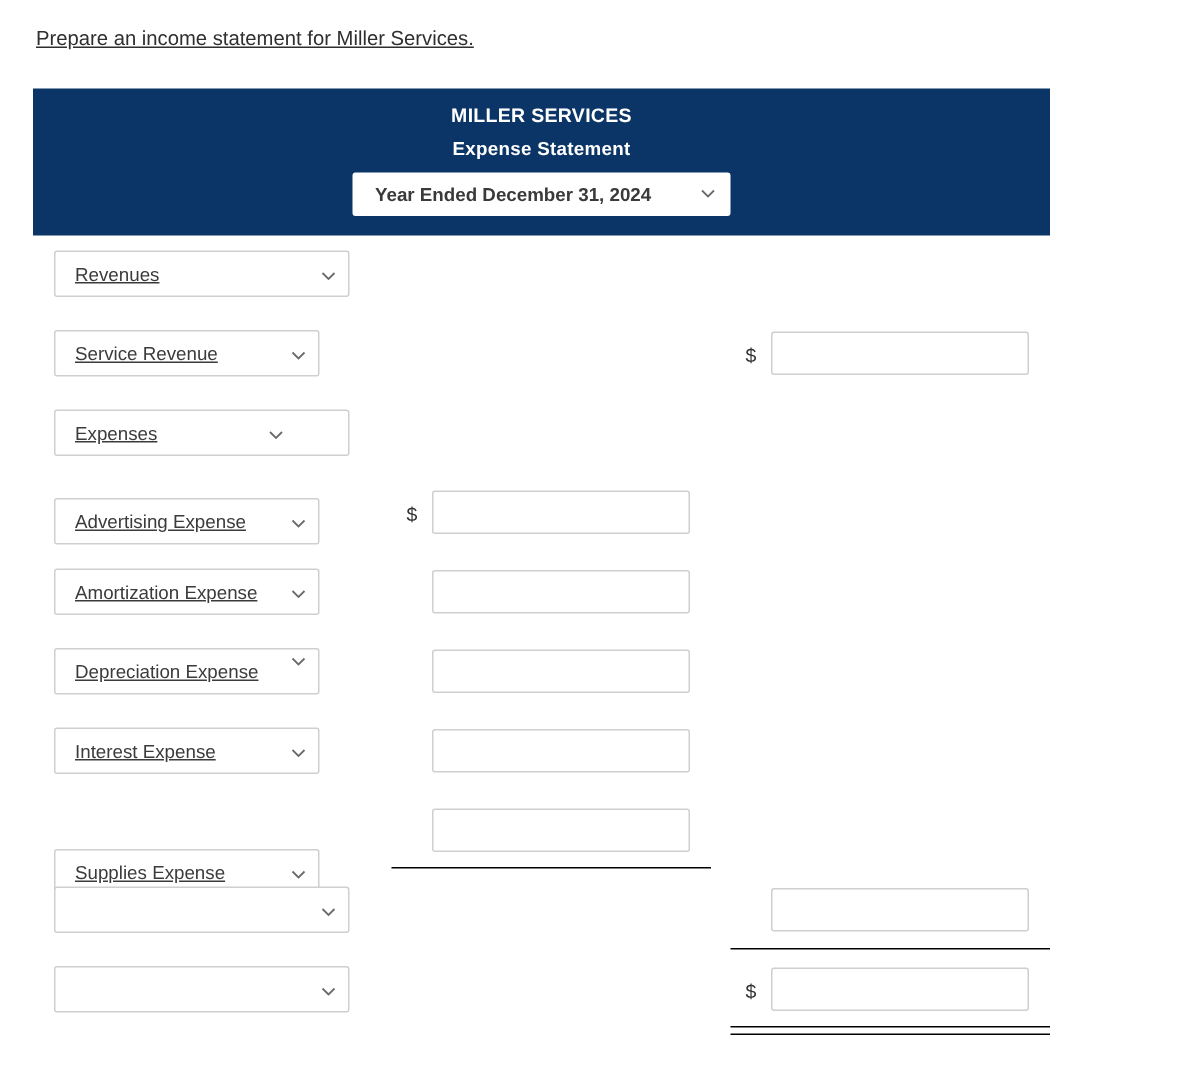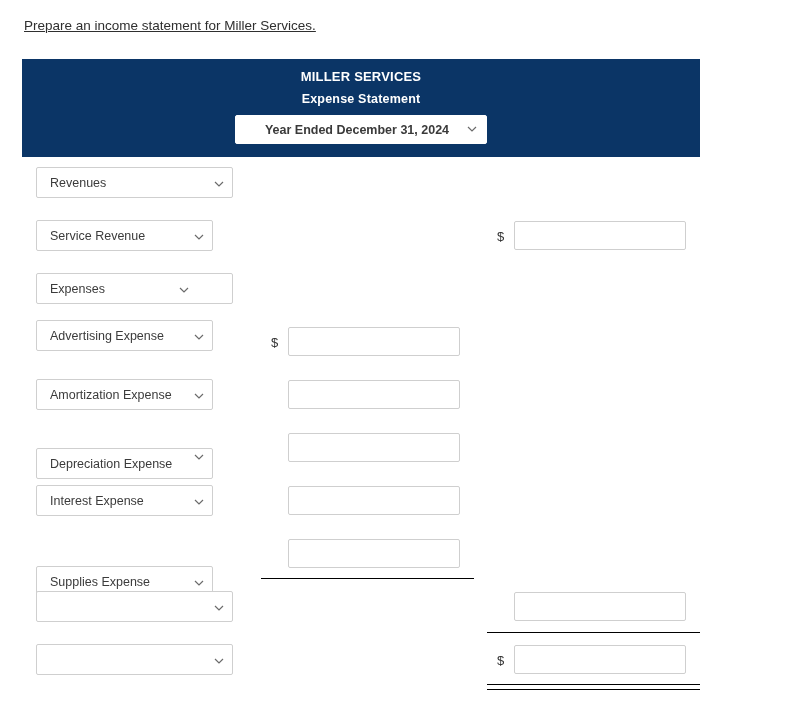--- a/index.html
+++ b/index.html
@@ -67,21 +67,20 @@
     width: 252px;
     height: 29px;
     box-sizing: border-box;
     background: #ffffff;
     border: 1px solid #ffffff;
     border-radius: 2px;
     font-family: "Liberation Sans", sans-serif;
     font-size: 12.5px;
     font-weight: bold;
     color: #3a3a3a;
-    text-align: center;
     padding: 0 22px 0 14px;
     -webkit-appearance: none;
     -moz-appearance: none;
     appearance: none;
   }
   .period-wrap {
     position: absolute;
     left: 0;
     top: 0;
   }
@@ -108,20 +107,21 @@
     border: 1px solid #cfcfcf;
     border-radius: 2px;
     font-family: "Liberation Sans", sans-serif;
     font-size: 12.5px;
     color: #3b3b3b;
     padding: 0 24px 0 13px;
     -webkit-appearance: none;
     -moz-appearance: none;
     appearance: none;
     outline: none;
+    text-decoration: underline;
   }
   input.amount {
     position: absolute;
     box-sizing: border-box;
     height: 29px;
     background: #ffffff;
     border: 1px solid #cfcfcf;
     border-radius: 2px;
     font-family: "Liberation Sans", sans-serif;
     font-size: 12.5px;
@@ -186,40 +186,40 @@
     <span class="dollar" style="left: 497px; top: 230px;">$</span>
     <input type="text" class="amount" placeholder="" style="left: 514px; width: 172px; top: 221px;">
     <div class="sel-wrap" style="left: 36px; top: 273px; width: 162px; height: 31px;">
       <select class="row-select" style="left: 0px; top: 0px; width: 197px;"><option></option><option>Revenues</option><option selected="">Expenses</option><option>Service Revenue</option><option>Advertising Expense</option><option>Amortization Expense</option><option>Depreciation Expense</option><option>Interest Expense</option><option>Supplies Expense</option><option>Total Expenses</option><option>Net Income</option></select>
       <span class="chev">
         <svg viewBox="0 0 10 6" width="10" height="6">
           <path d="M1 1 L5 5 L9 1" fill="none" stroke="#6b6b6b" stroke-width="1.2"></path>
         </svg>
       </span>
     </div>
-    <div class="sel-wrap" style="left: 36px; top: 320px; width: 177px; height: 31px;">
+    <div class="sel-wrap" style="left: 36px; top: 332px; width: 177px; height: 31px;">
       <select class="row-select" style="left: 0px; top: 0px; width: 177px;"><option></option><option>Revenues</option><option>Expenses</option><option>Service Revenue</option><option selected="">Advertising Expense</option><option>Amortization Expense</option><option>Depreciation Expense</option><option>Interest Expense</option><option>Supplies Expense</option><option>Total Expenses</option><option>Net Income</option></select>
       <span class="chev">
         <svg viewBox="0 0 10 6" width="10" height="6">
           <path d="M1 1 L5 5 L9 1" fill="none" stroke="#6b6b6b" stroke-width="1.2"></path>
         </svg>
       </span>
     </div>
     <span class="dollar" style="left: 271px; top: 336px;">$</span>
     <input type="text" class="amount" placeholder="" style="left: 288px; width: 172px; top: 327px;">
     <div class="sel-wrap" style="left: 36px; top: 379px; width: 177px; height: 31px;">
       <select class="row-select" style="left: 0px; top: 0px; width: 177px;"><option></option><option>Revenues</option><option>Expenses</option><option>Service Revenue</option><option>Advertising Expense</option><option selected="">Amortization Expense</option><option>Depreciation Expense</option><option>Interest Expense</option><option>Supplies Expense</option><option>Total Expenses</option><option>Net Income</option></select>
       <span class="chev">
         <svg viewBox="0 0 10 6" width="10" height="6">
           <path d="M1 1 L5 5 L9 1" fill="none" stroke="#6b6b6b" stroke-width="1.2"></path>
         </svg>
       </span>
     </div>
     <input type="text" class="amount" placeholder="" style="left: 288px; width: 172px; top: 380px;">
-    <div class="sel-wrap" style="left: 36px; top: 448px; width: 177px; height: 15px;">
+    <div class="sel-wrap" style="left: 36px; top: 432px; width: 177px; height: 15px;">
       <select class="row-select" style="left: 0px; top: 0px; width: 177px;"><option></option><option>Revenues</option><option>Expenses</option><option>Service Revenue</option><option>Advertising Expense</option><option>Amortization Expense</option><option selected="">Depreciation Expense</option><option>Interest Expense</option><option>Supplies Expense</option><option>Total Expenses</option><option>Net Income</option></select>
       <span class="chev">
         <svg viewBox="0 0 10 6" width="10" height="6">
           <path d="M1 1 L5 5 L9 1" fill="none" stroke="#6b6b6b" stroke-width="1.2"></path>
         </svg>
       </span>
     </div>
     <input type="text" class="amount" placeholder="" style="left: 288px; width: 172px; top: 433px;">
     <div class="sel-wrap" style="left: 36px; top: 485px; width: 177px; height: 31px;">
       <select class="row-select" style="left: 0px; top: 0px; width: 177px;"><option></option><option>Revenues</option><option>Expenses</option><option>Service Revenue</option><option>Advertising Expense</option><option>Amortization Expense</option><option>Depreciation Expense</option><option selected="">Interest Expense</option><option>Supplies Expense</option><option>Total Expenses</option><option>Net Income</option></select>

